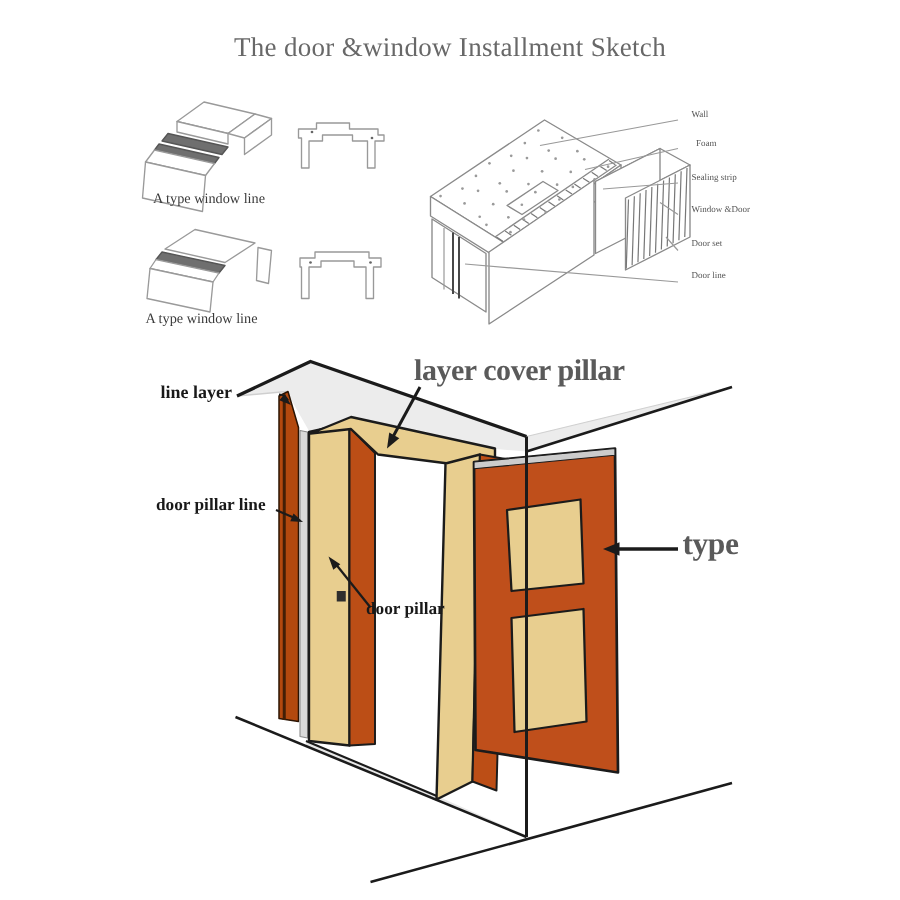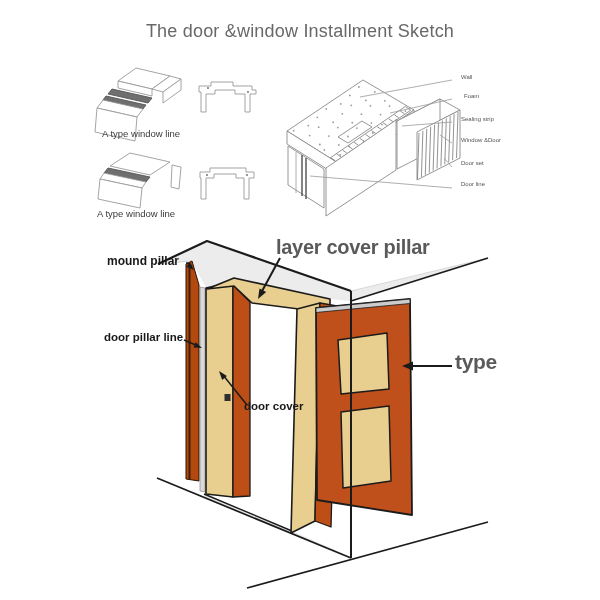--- a/index.html
+++ b/index.html
@@ -1,17 +1,17 @@
 <!DOCTYPE html>
 <html><head>
 <meta charset="utf-8">
 <style>
   html,body{margin:0;padding:0;background:#fff;}
   #stage{position:relative;width:600px;height:600px;background:#ffffff;overflow:hidden;
-         font-family:Liberation Sans, sans-serif;}
+         font-family:Liberation Serif, serif;}
   #art{position:absolute;left:0;top:0;}
   .lbl{position:absolute;white-space:nowrap;}
   #title{left:0;top:21px;width:600px;text-align:center;font-size:18px;color:#686868;letter-spacing:.2px;}
   .caption{font-size:9.5px;color:#3a3a3a;font-weight:500;}
   #caption-a1{left:102px;top:128px;}
   #caption-a2{left:97px;top:208px;}
   .callout{font-size:6px;color:#555;}
   #co-0{left:461px;top:74px;}
   #co-1{left:464px;top:93px;}
   #co-2{left:461px;top:116px;}
@@ -211,19 +211,19 @@
   <div class="lbl caption" id="caption-a1">A type window line</div>
   <div class="lbl caption" id="caption-a2">A type window line</div>
 
   <div class="lbl callout" id="co-0">Wall</div>
   <div class="lbl callout" id="co-1">Foam</div>
   <div class="lbl callout" id="co-2">Sealing strip</div>
   <div class="lbl callout" id="co-3">Window &amp;Door</div>
   <div class="lbl callout" id="co-4">Door set</div>
   <div class="lbl callout" id="co-5">Door line</div>
 
-  <div class="lbl small-note" id="lbl-mound">mound pillar</div>
+  <div class="lbl small-note" id="lbl-mound">line layer</div>
   <div class="lbl small-note" id="lbl-pillarline">door pillar line</div>
-  <div class="lbl small-note" id="lbl-doorpillar">door cover</div>
+  <div class="lbl small-note" id="lbl-doorpillar">door pillar</div>
   <div class="lbl big-note" id="lbl-coverpillar">layer cover pillar</div>
   <div class="lbl big-note" id="lbl-door">type</div>
 
 </div>
 
 </body></html>

